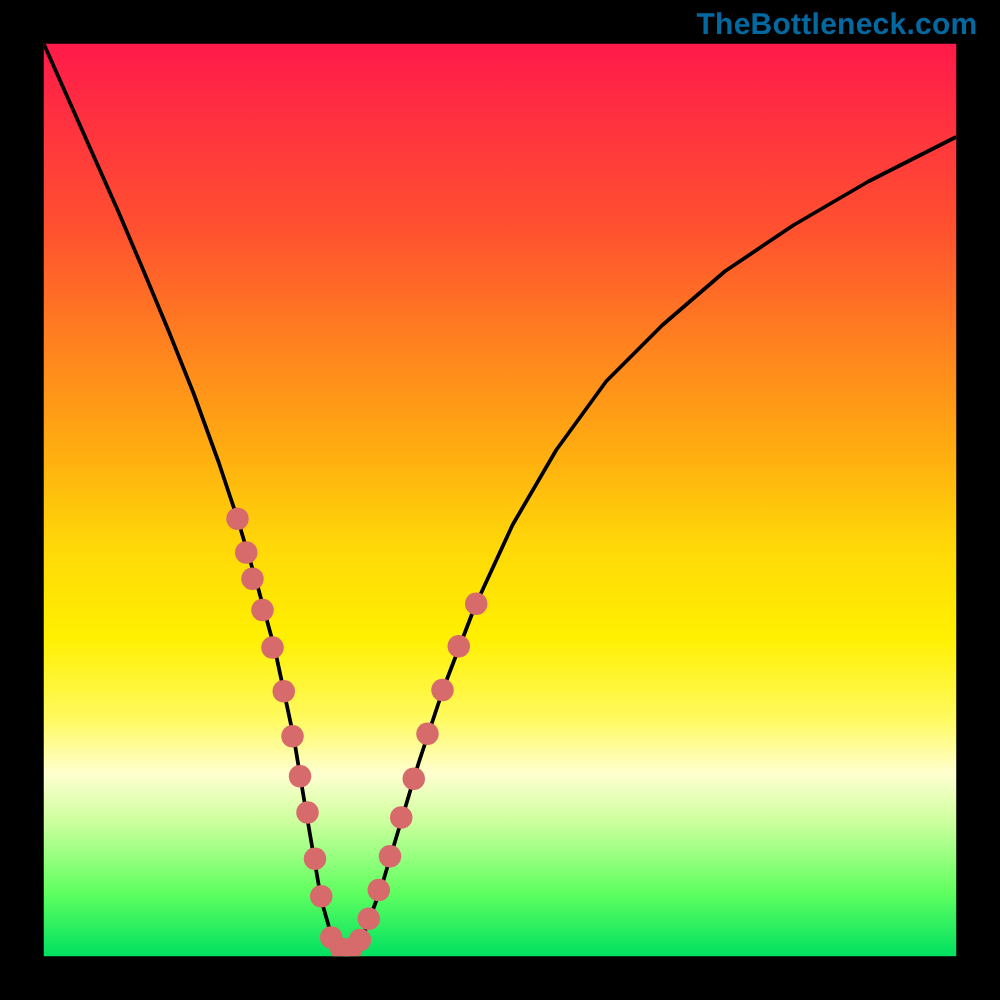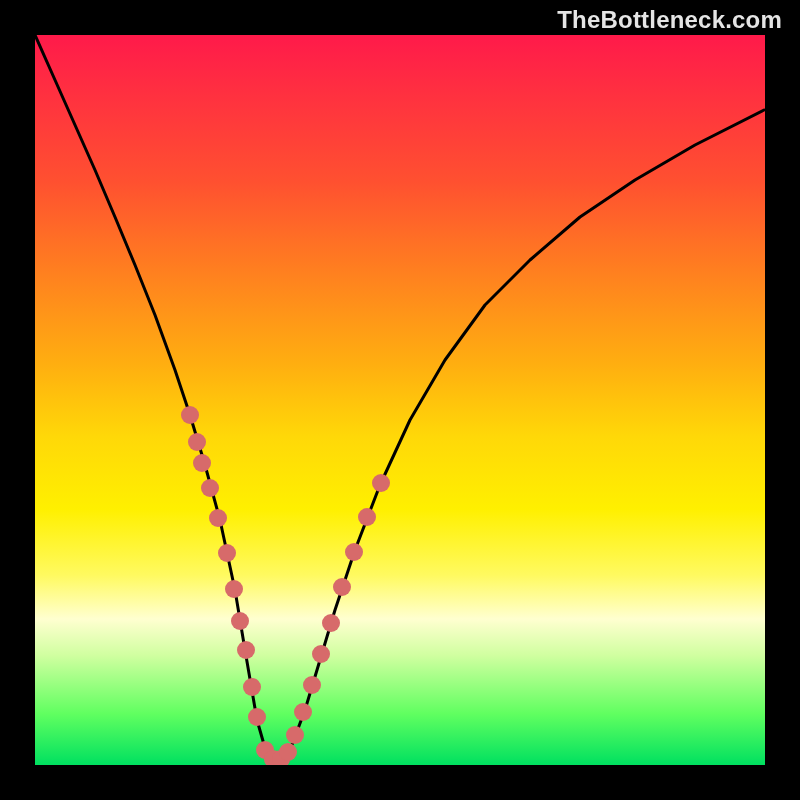--- a/index.html
+++ b/index.html
@@ -31,21 +31,21 @@
       #00e060 100%
     );
   }
   .watermark {
     position: absolute;
     top: 6px;
     right: 18px;
     font-family: Arial, Helvetica, sans-serif;
     font-size: 24px;
     font-weight: 600;
-    color: #e5e5e5;
+    color: #0369a1;
     letter-spacing: 0.2px;
   }
   .chart-svg {
     position: absolute;
     left: 0;
     top: 0;
     width: 730px;
     height: 730px;
   }
 </style>

